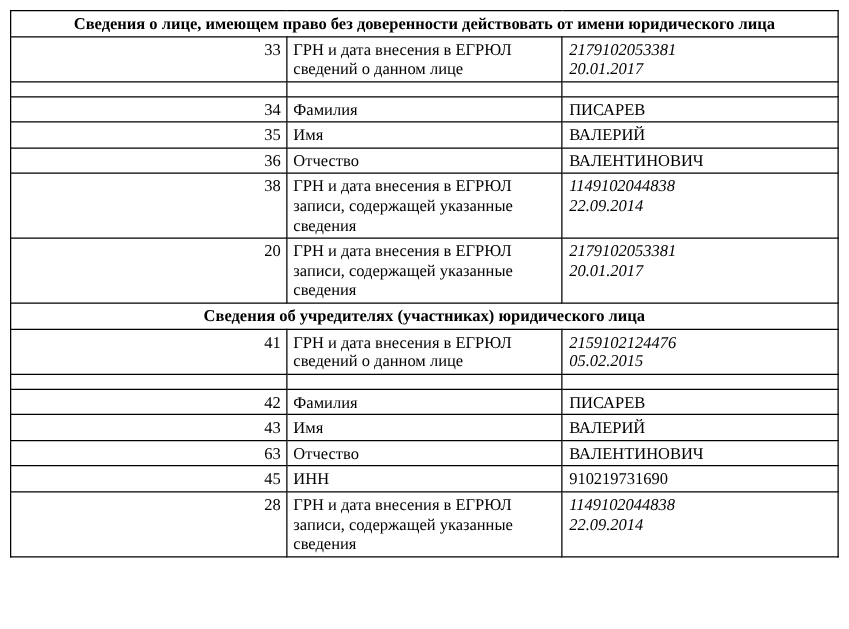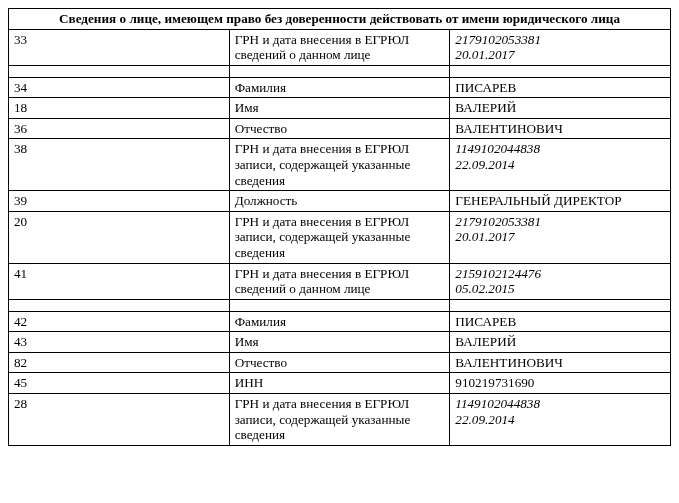--- a/index.html
+++ b/index.html
@@ -28,21 +28,21 @@
     font-size: 13.2px;
     line-height: 1.18;
   }
   table.doc td {
     border: 1px solid #000000;
     vertical-align: top;
     padding: 2px 4px 2px 5px;
   }
   td.num {
     width: 38px;
-    text-align: left;
+    text-align: right;
     padding-left: 0;
     padding-right: 0;
   }
   td.label {
     width: 300px;
   }
   td.value {
     width: 325px;
   }
   tr.section td {
@@ -98,52 +98,50 @@
         <td class="value"></td>
       </tr>
 
       <tr>
         <td class="num">34</td>
         <td class="label">Фамилия</td>
         <td class="value">ПИСАРЕВ</td>
       </tr>
 
       <tr>
-        <td class="num">18</td>
+        <td class="num">35</td>
         <td class="label">Имя</td>
         <td class="value">ВАЛЕРИЙ</td>
       </tr>
 
       <tr>
         <td class="num">36</td>
         <td class="label">Отчество</td>
         <td class="value">ВАЛЕНТИНОВИЧ</td>
       </tr>
 
 
       <tr>
         <td class="num">38</td>
         <td class="label">ГРН и дата внесения в ЕГРЮЛ записи, содержащей указанные сведения</td>
         <td class="value vline">1149102044838
 22.09.2014</td>
       </tr>
 
-      <tr>
-        <td class="num">39</td>
-        <td class="label">Должность</td>
-        <td class="value">ГЕНЕРАЛЬНЫЙ ДИРЕКТОР</td>
-      </tr>
 
       <tr>
         <td class="num">20</td>
         <td class="label">ГРН и дата внесения в ЕГРЮЛ записи, содержащей указанные сведения</td>
         <td class="value vline">2179102053381
 20.01.2017</td>
       </tr>
 
+      <tr class="section">
+        <td colspan="3">Сведения об учредителях (участниках) юридического лица</td>
+      </tr>
 
       <tr>
         <td class="num">41</td>
         <td class="label">ГРН и дата внесения в ЕГРЮЛ сведений о данном лице</td>
         <td class="value vline">2159102124476
 05.02.2015</td>
       </tr>
 
       <tr class="spacer">
         <td class="num"></td>
@@ -157,21 +155,21 @@
         <td class="value">ПИСАРЕВ</td>
       </tr>
 
       <tr>
         <td class="num">43</td>
         <td class="label">Имя</td>
         <td class="value">ВАЛЕРИЙ</td>
       </tr>
 
       <tr>
-        <td class="num">82</td>
+        <td class="num">63</td>
         <td class="label">Отчество</td>
         <td class="value">ВАЛЕНТИНОВИЧ</td>
       </tr>
 
       <tr>
         <td class="num">45</td>
         <td class="label">ИНН</td>
         <td class="value">910219731690</td>
       </tr>
 

